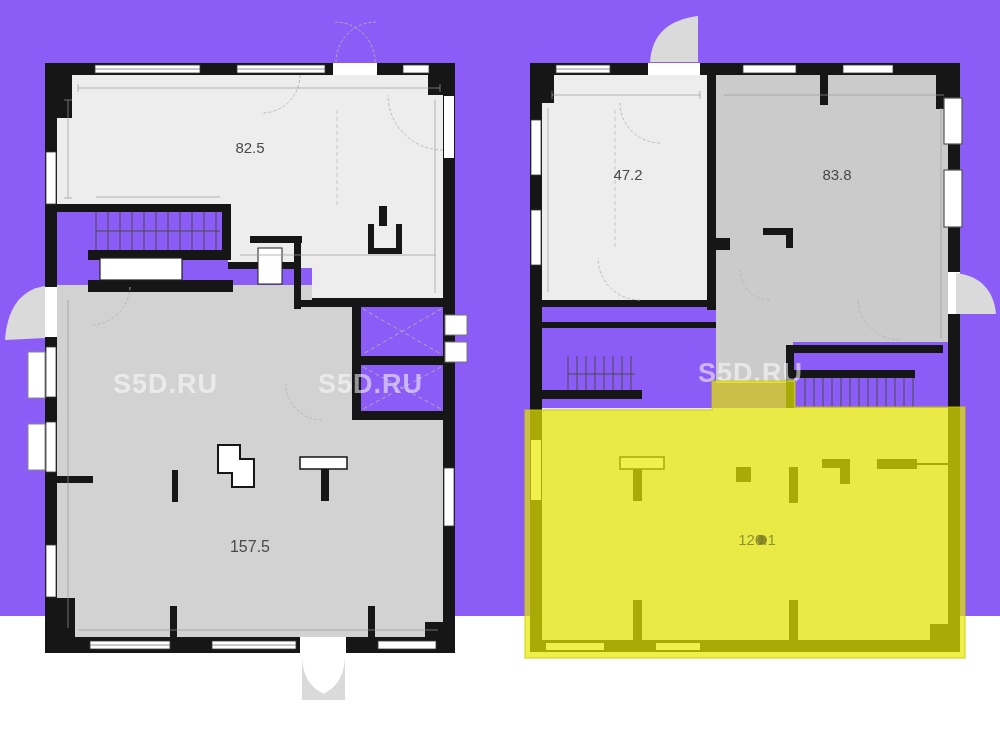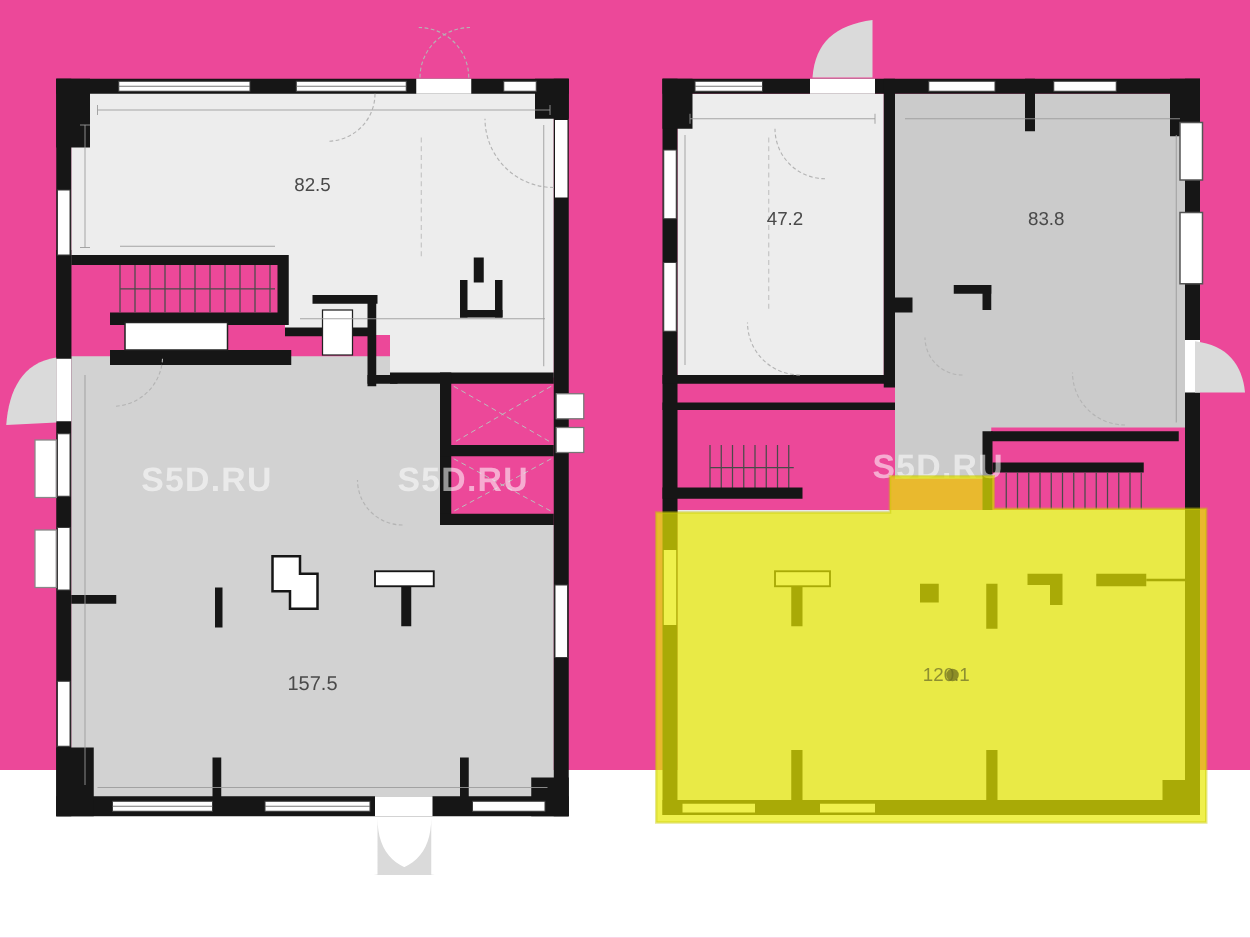--- a/index.html
+++ b/index.html
@@ -1,17 +1,17 @@
 <!DOCTYPE html>
 <html><head>
 <meta charset="utf-8">
 <style>
   html,body{margin:0;padding:0;background:#fff;width:1000px;height:750px;overflow:hidden;
             font-family:"Liberation Sans", sans-serif;}
-  .canvas{position:relative;width:1000px;height:616px;background:#ec4899;}
+  .canvas{position:relative;width:1000px;height:616px;background:#8b5cf6;}
   svg{position:absolute;left:0;top:0;}
   .room-label{font-family:"Liberation Sans",sans-serif;font-size:15px;fill:#4a4a4a;}
   .room-label-big{font-family:"Liberation Sans",sans-serif;font-size:16px;fill:#4a4a4a;}
   .room-label-olive{font-family:"Liberation Sans",sans-serif;font-size:15px;fill:#85862e;opacity:.9;}
   .wm{font-family:"Liberation Sans",sans-serif;font-size:27px;font-weight:bold;fill:#ffffff;opacity:.55;letter-spacing:1px;}
   .wall{fill:#161616;}
   .win{fill:#ffffff;stroke:#3a3a3a;stroke-width:.8;}
   .tread{stroke:#4a4a4a;stroke-width:1;}
   .dim{stroke:#9a9a9a;stroke-width:.7;}
   .dash{stroke:#b4b4b4;stroke-width:.9;fill:none;stroke-dasharray:3 2;}

